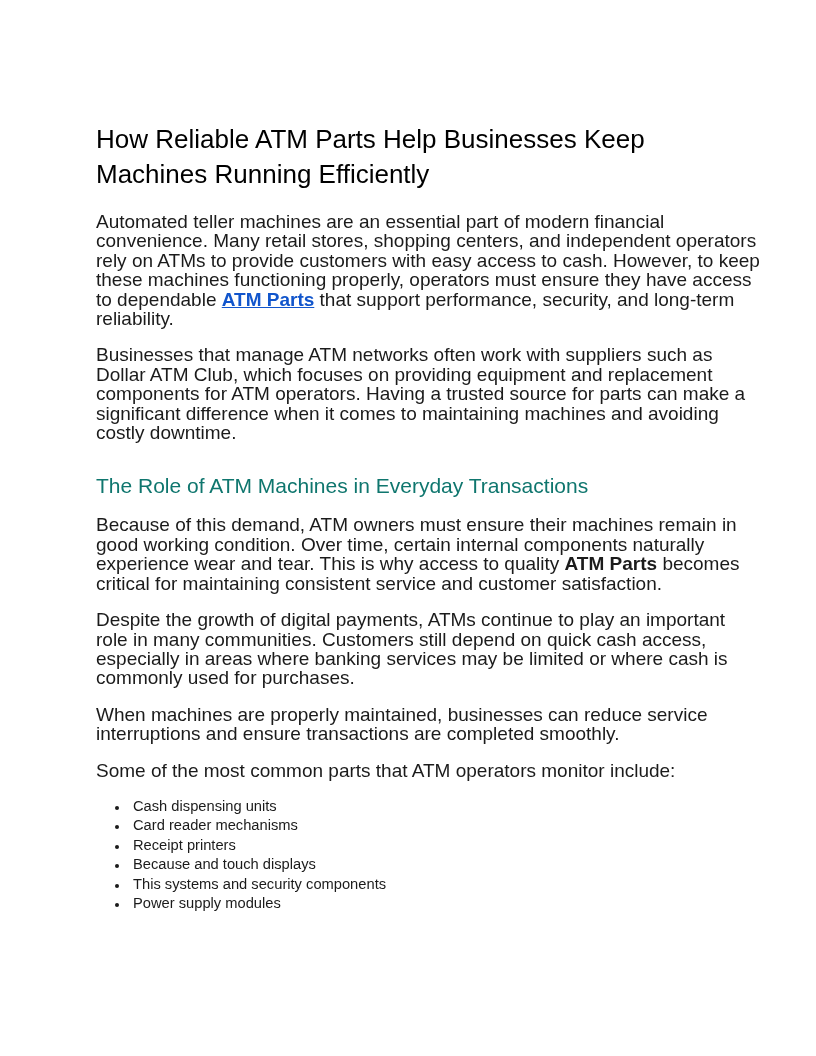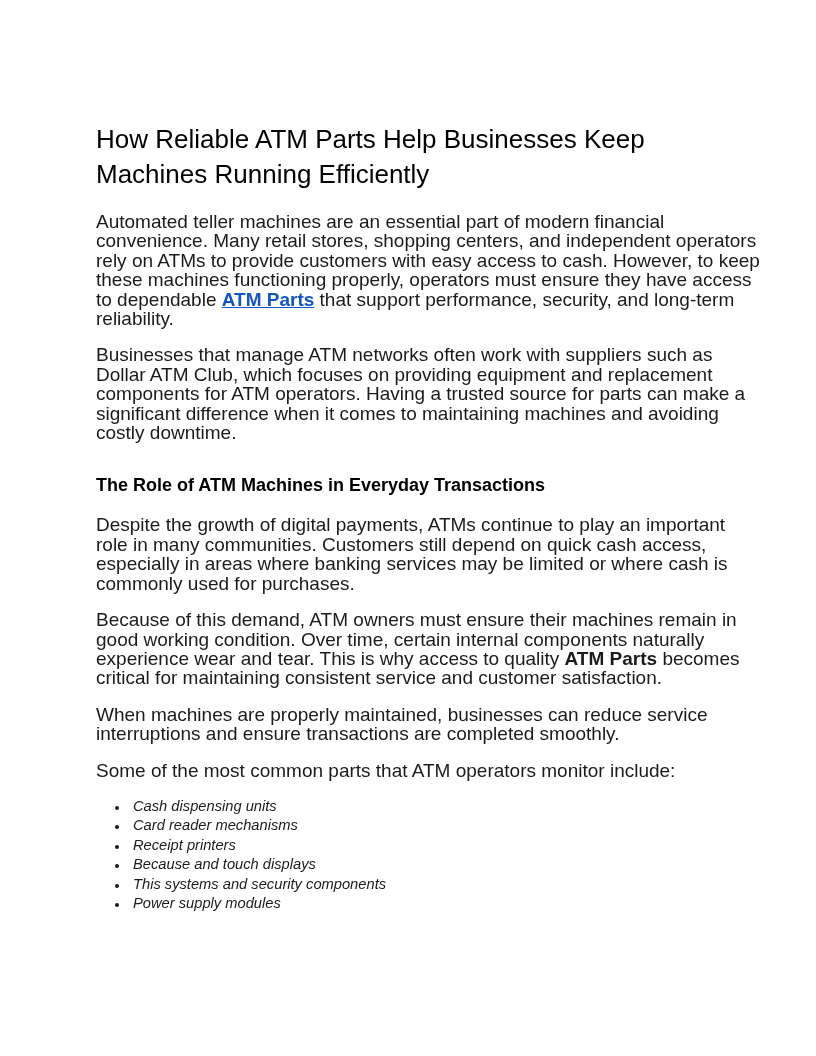--- a/index.html
+++ b/index.html
@@ -16,23 +16,23 @@
   }
   h1.doc-title {
     font-size: 26px;
     font-weight: 400;
     color: #000000;
     line-height: 35px;
     margin: 26px 0 20px 0;
     letter-spacing: 0;
   }
   h2.section-heading {
-    font-size: 18px;
-    font-weight: 700;
-    color: #000000;
+    font-size: 21px;
+    font-weight: 400;
+    color: #0f766e;
     line-height: 27px;
     margin: 30px 0 16px 0;
   }
   p.body-text {
     font-size: 19px;
     line-height: 19.4px;
     margin: 0 0 17px 0;
     color: #1b1b1b;
   }
   a.doc-link {
@@ -40,44 +40,43 @@
     text-decoration: underline;
     cursor: pointer;
   }
   strong.inline-bold { font-weight: 700; }
   ul.bullet-list {
     margin: 0 0 17px 0;
     padding-left: 33px;
     font-size: 14.7px;
     line-height: 19.4px;
     color: #1b1b1b;
-    font-style: italic;
   }
   ul.bullet-list li {
     margin: 0;
     padding-left: 4px;
   }
   ul.bullet-list li::marker { font-size: 12px; }
 </style>
 </head>
 <body>
 
 <div class="page">
 
   <h1 class="doc-title">How Reliable ATM Parts Help Businesses Keep Machines Running Efficiently</h1>
 
   <p class="body-text"><span>Automated teller machines are an essential part of modern financial convenience. Many retail stores, shopping centers, and independent operators rely on ATMs to provide customers with easy access to cash. However, to keep these machines functioning properly, operators must ensure they have access to dependable </span><a class="doc-link" href="#" style="color: rgb(17, 85, 204);">ATM Parts</a><span> that support performance, security, and long-term reliability.</span></p>
 
   <p class="body-text">Businesses that manage ATM networks often work with suppliers such as Dollar ATM Club, which focuses on providing equipment and replacement components for ATM operators. Having a trusted source for parts can make a significant difference when it comes to maintaining machines and avoiding costly downtime.</p>
 
   <h2 class="section-heading">The Role of ATM Machines in Everyday Transactions</h2>
 
+  <p class="body-text"><span>Because of this demand, ATM owners must ensure their machines remain in good working condition. Over time, certain internal components naturally experience wear and tear. This is why access to quality </span><strong class="inline-bold">ATM Parts</strong><span> becomes critical for maintaining consistent service and customer satisfaction.</span></p>
+
   <p class="body-text">Despite the growth of digital payments, ATMs continue to play an important role in many communities. Customers still depend on quick cash access, especially in areas where banking services may be limited or where cash is commonly used for purchases.</p>
-
-  <p class="body-text"><span>Because of this demand, ATM owners must ensure their machines remain in good working condition. Over time, certain internal components naturally experience wear and tear. This is why access to quality </span><strong class="inline-bold">ATM Parts</strong><span> becomes critical for maintaining consistent service and customer satisfaction.</span></p>
 
   <p class="body-text">When machines are properly maintained, businesses can reduce service interruptions and ensure transactions are completed smoothly.</p>
 
 
 
   <p class="body-text">Some of the most common parts that ATM operators monitor include:</p>
 
   <ul class="bullet-list">
     <li>Cash dispensing units</li>
     <li>Card reader mechanisms</li>

